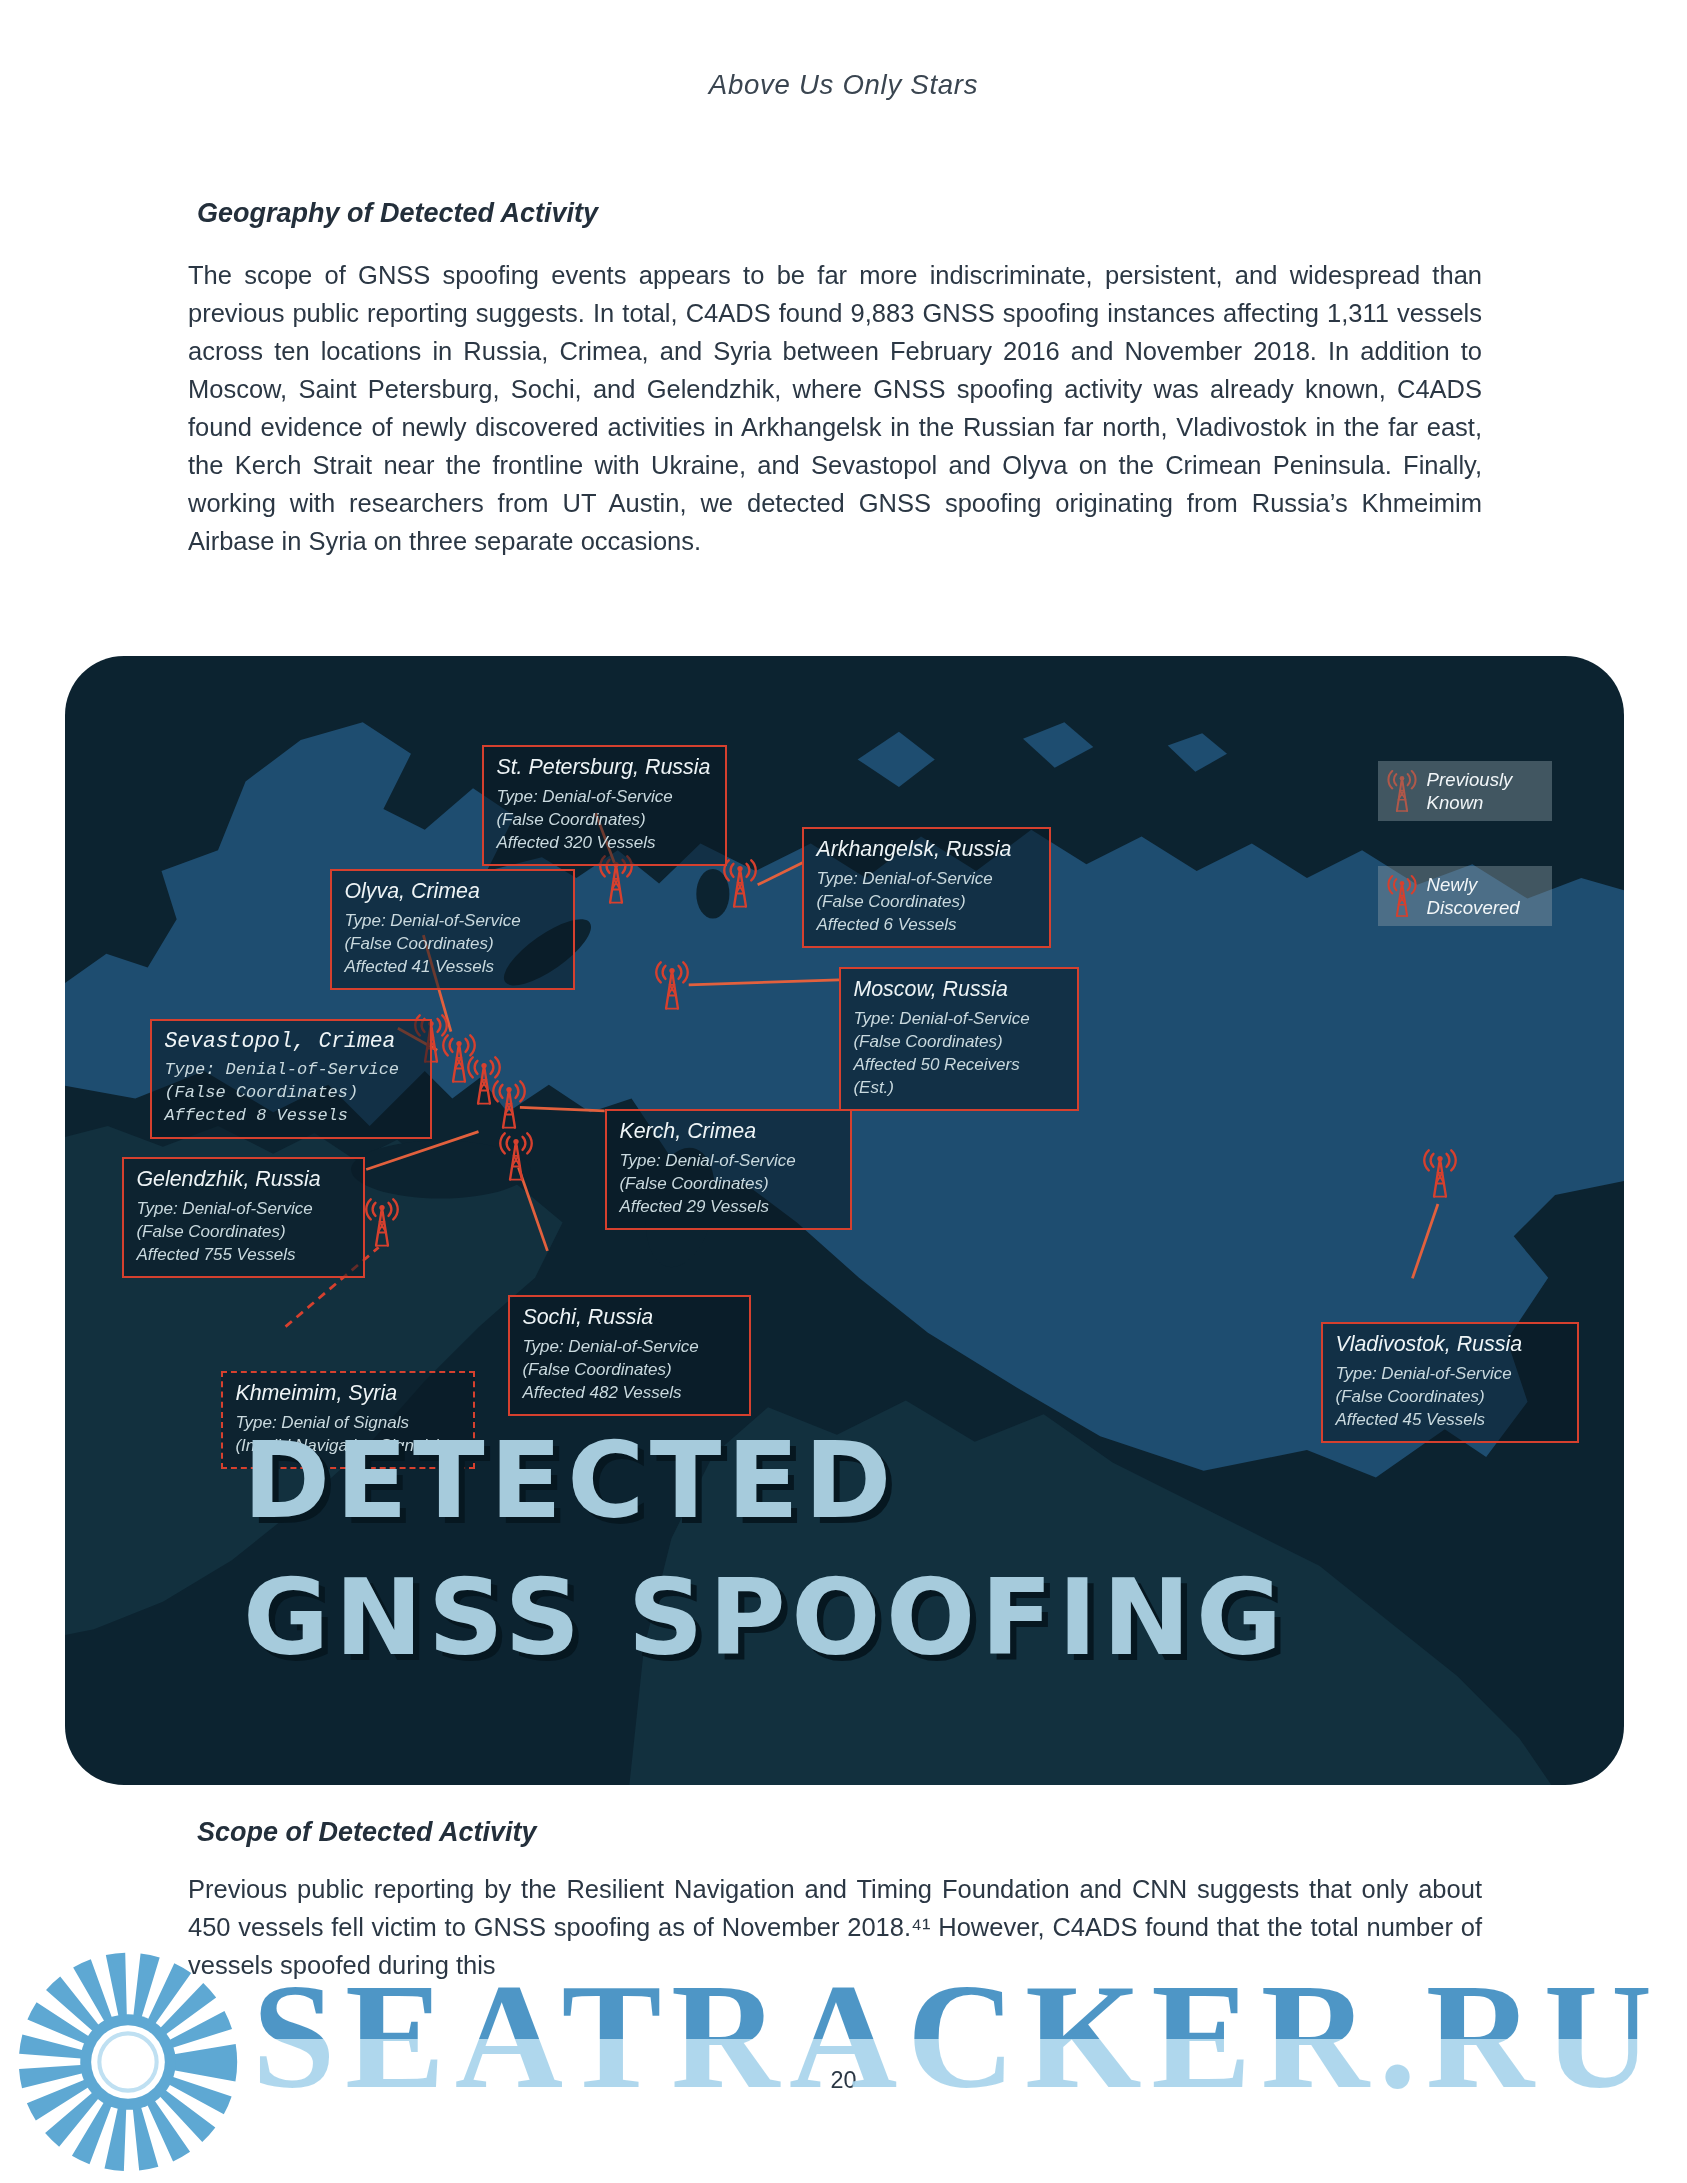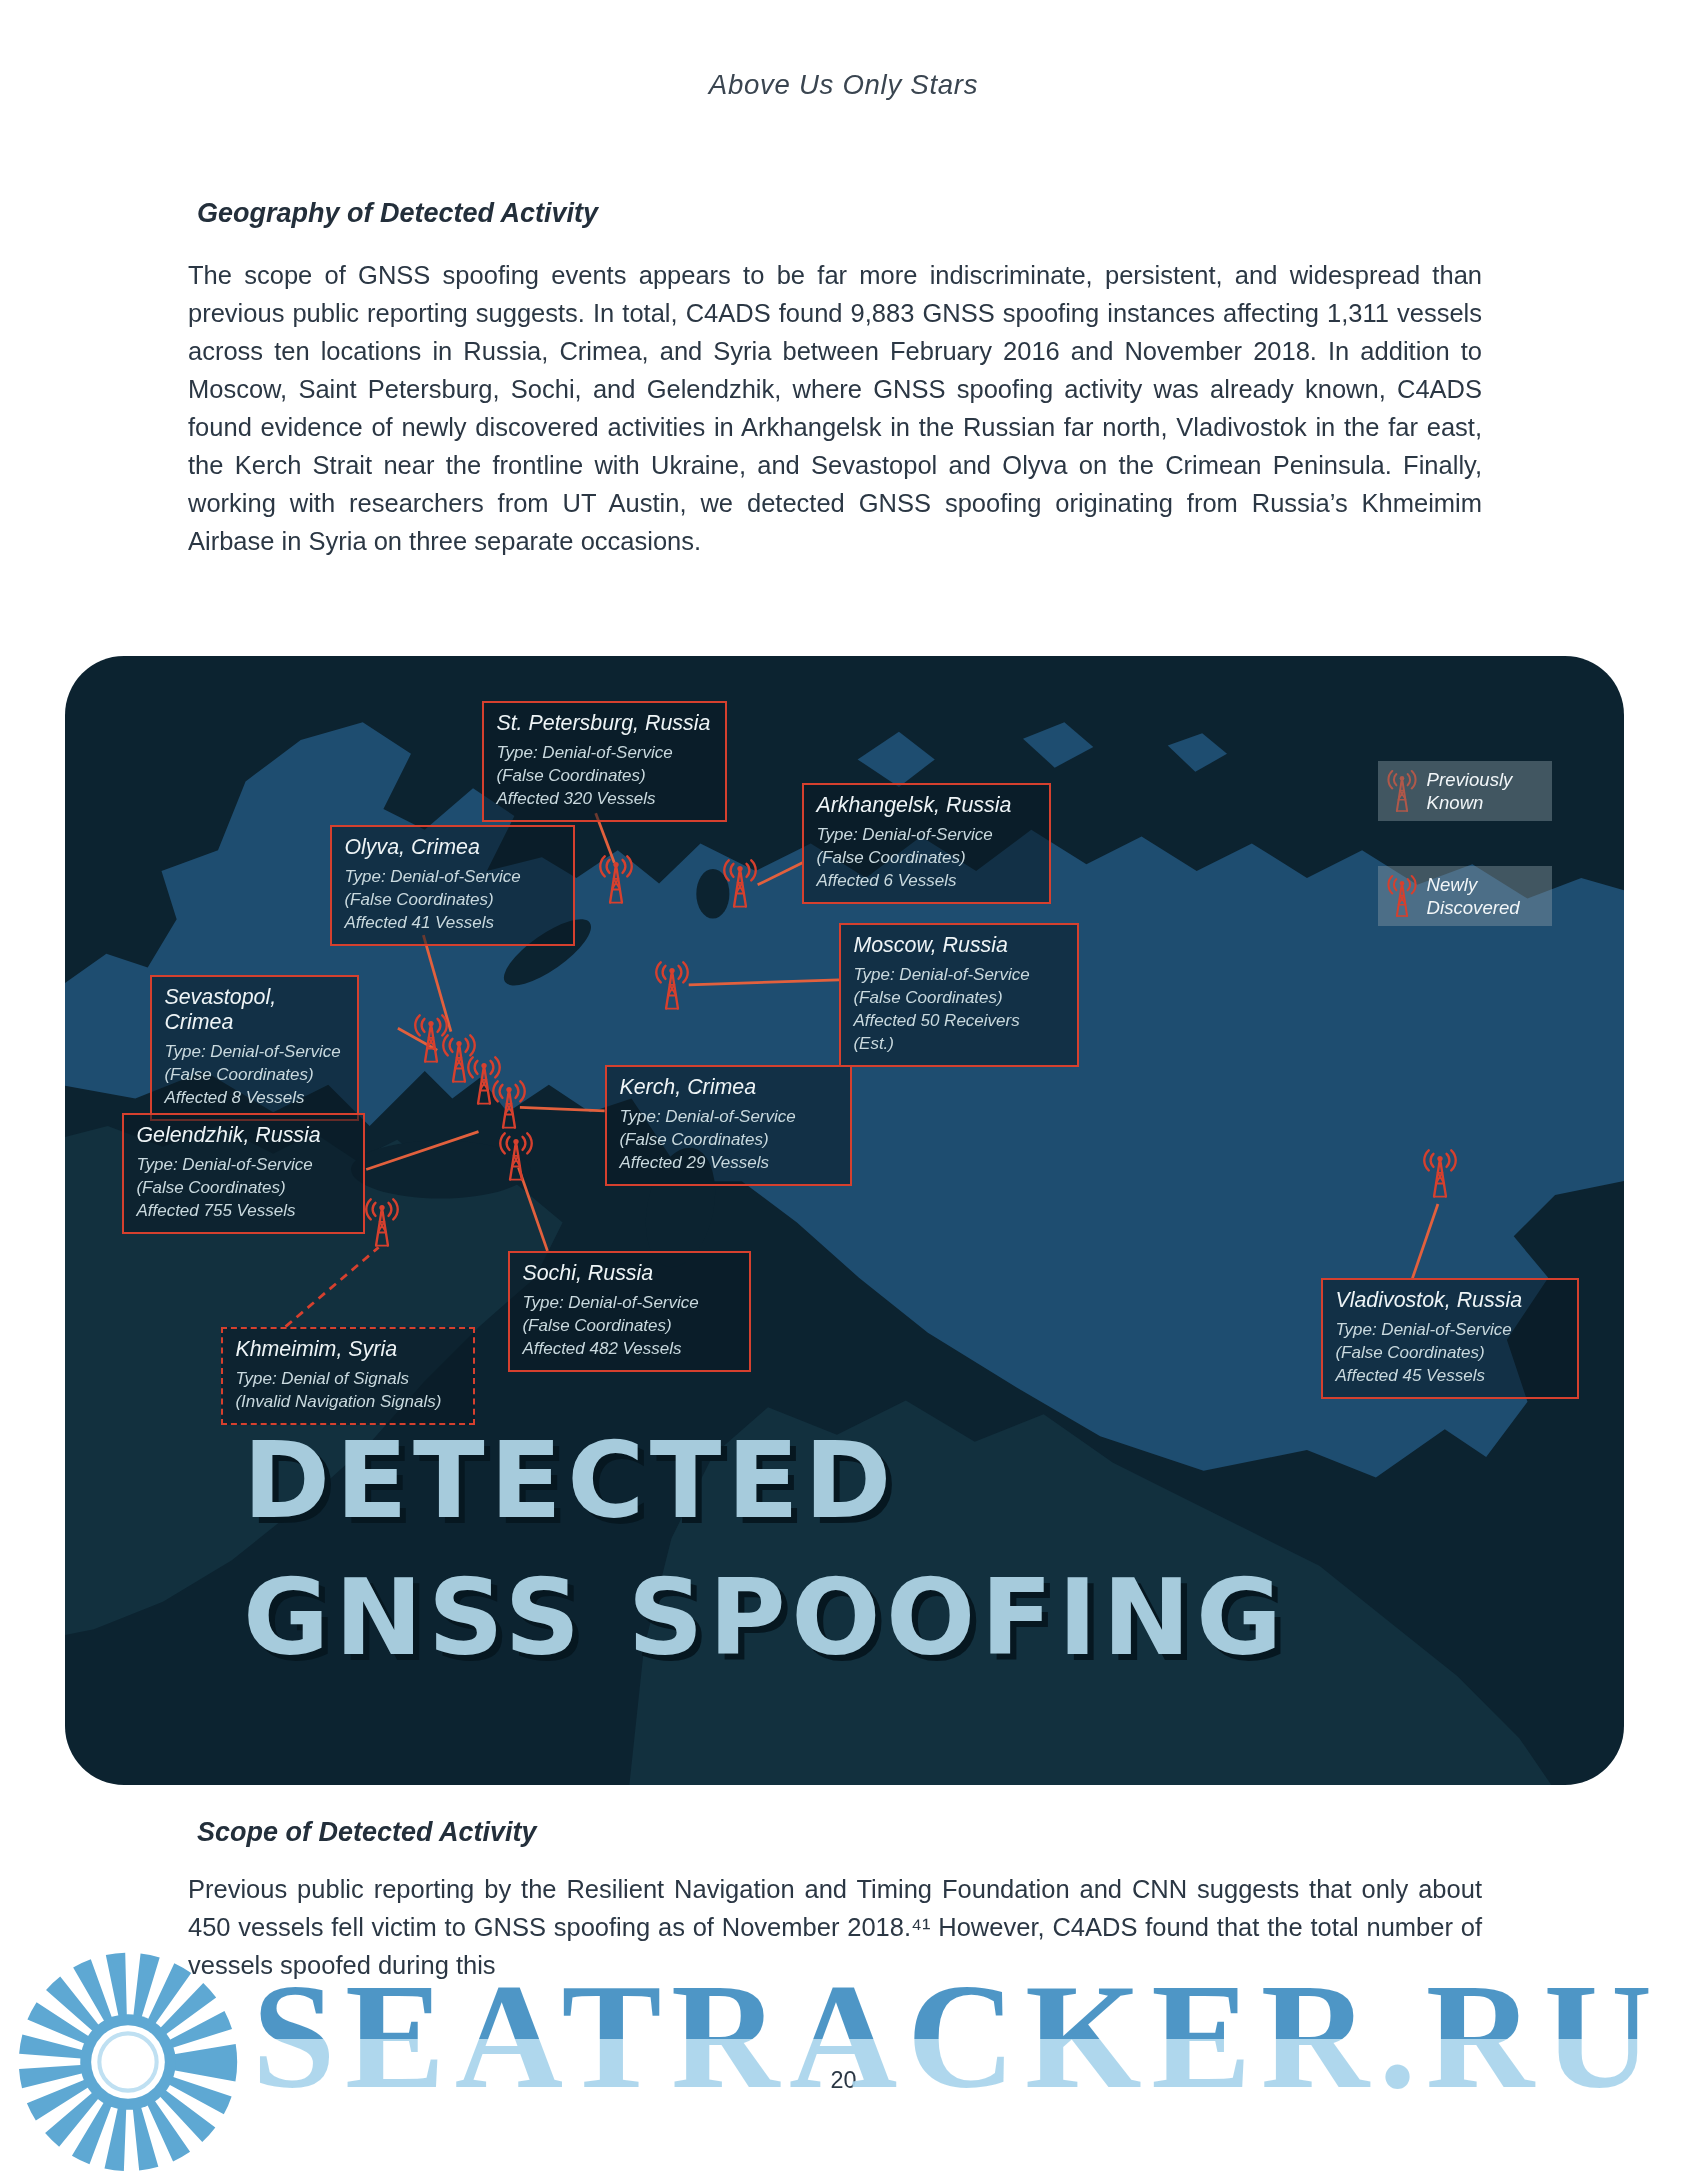--- a/index.html
+++ b/index.html
@@ -38,31 +38,31 @@
   .map-panel{
     position:absolute;left:65px;top:656px;width:1559px;height:1129px;
     background:var(--mapbg);border-radius:59px;overflow:hidden;
   }
   .map-svg{position:absolute;left:0;top:0;width:100%;height:100%;}
   .leader{stroke:var(--orange);stroke-width:4;}
   .leader.dash{stroke:var(--red);stroke-dasharray:12 9;}
 
   .callout{
     position:absolute;border:2.8px solid var(--red);
-    background:rgba(9,26,36,0.55);padding:8.3px 12.4px 9.6px;color:#dfe9ec;
+    background:rgba(9,26,36,0.55);padding:8.3px 12.4px 9.6px;color:#dfe9ec;margin-top:44px;
   }
   .callout.dashed{border-style:dashed;}
   .callout-title{font-style:italic;font-size:21.4px;margin-bottom:5.5px;color:#eef4f6;}
   .callout-line{font-style:italic;font-size:17px;line-height:1.35;color:#c9d9de;}
 
   .co-stp{left:417px;top:45px;width:245px;}
   .co-ark{left:737px;top:127px;width:249px;}
   .co-oly{left:265px;top:169px;width:245px;}
   .co-mos{left:774px;top:267px;width:240px;}
-  .co-sev{left:85px;top:319px;width:209px;}
+  .co-sev{left:85px;top:319px;width:282px;font-family:Liberation Mono, monospace;}
   .co-ker{left:540px;top:409px;width:247px;}
   .co-gel{left:57px;top:457px;width:243px;}
   .co-soc{left:443px;top:595px;width:243px;}
   .co-khm{left:156px;top:671px;width:254px;}
   .co-vla{left:1256px;top:622px;width:258px;}
 
   .tower{position:absolute;width:36px;height:50px;color:var(--red);}
   .t-stp{left:533px;top:199px;}
   .t-ark{left:657px;top:203px;}
   .t-mos{left:589px;top:305px;}

